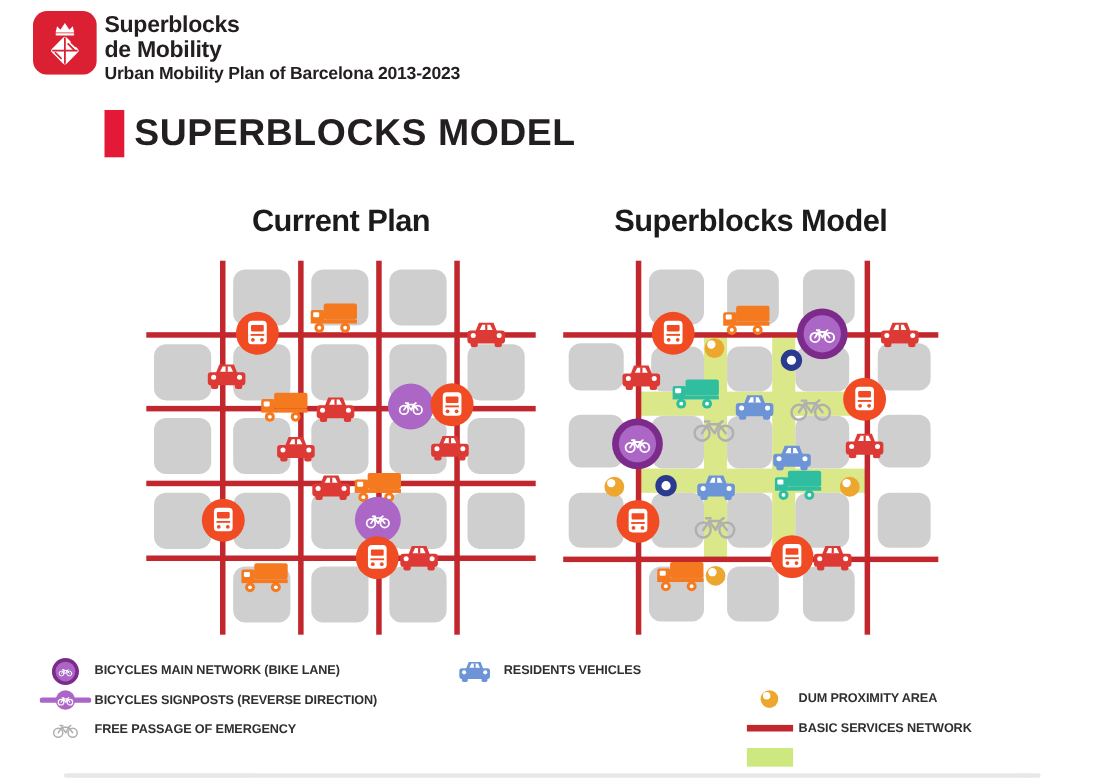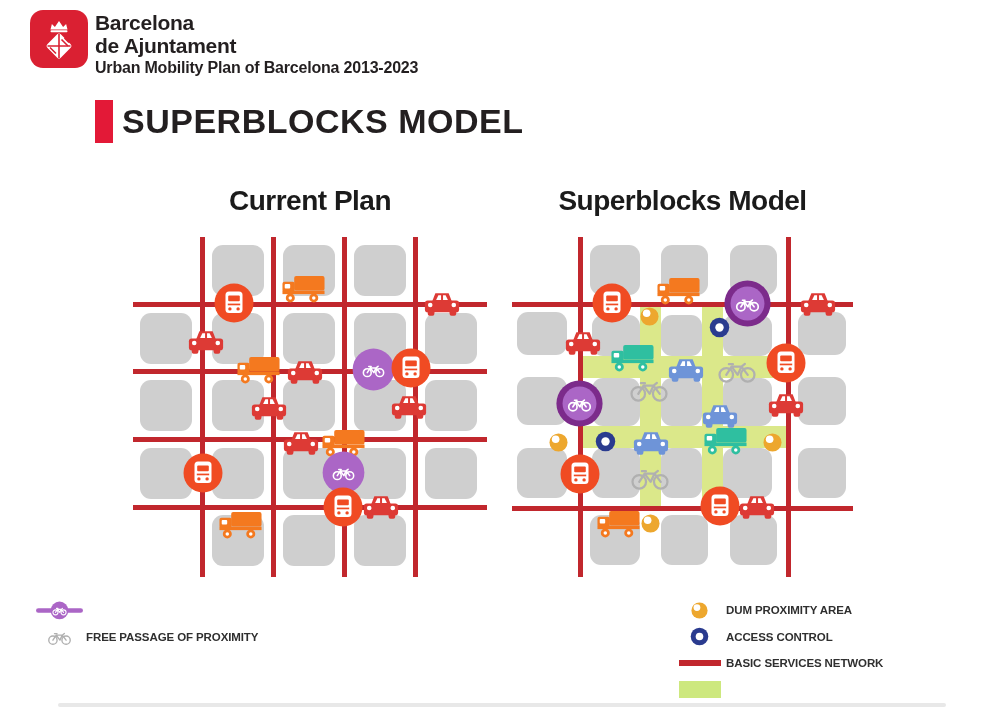--- a/index.html
+++ b/index.html
@@ -39,22 +39,22 @@
     <rect x="20.5" y="20.3" width="17" height="2" rx="1" fill="#fff"></rect>
     <g transform="rotate(45 29 36)">
         <rect x="19.5" y="26.5" width="19" height="19" rx="2.5" fill="#fff"></rect>
       </g>
     <g stroke="#da2032" stroke-width="1.6" fill="none">
       <path d="M29,24 V48 M17.5,36 H40.5"></path>
       <path d="M31.5,29.5 l6.5,6.5 M34.5,28 l4.5,4.5 M20,37.5 l6,6 M18.5,41 l4,4"></path>
     </g>
   </svg>
   <div class="org">
-    <div>Barcelona</div>
-    <div>de Ajuntament</div>
+    <div>Superblocks</div>
+    <div>de Mobility</div>
   </div>
   <div class="subtitle">Urban Mobility Plan of Barcelona 2013-2023</div>
 </div>
 
 <div>
   <div class="title-bar" style="background:#e31937"></div>
   <h1 class="page-title">SUPERBLOCKS MODEL</h1>
 </div>
 
 <div id="maps">
@@ -569,64 +569,85 @@
           <circle cx="10" cy="10" r="9.5" fill="#eda72e"></circle>
           <circle cx="7" cy="6.5" r="4" fill="#fff"></circle>
         </svg>
       </div>
     </div>
   </div>
 <div id="legend">
     <div class="legend-col" style="left: 36px;">
       <div class="legend-item">
        <span class="legend-icon">
+          <svg width="25" height="25" viewBox="0 0 46 46">
+            <circle cx="23" cy="23" r="22.6" fill="#7c2b8b"></circle>
+    <circle cx="23" cy="23" r="16.6" fill="#ab66c6"></circle>
+            <g transform="translate(23 23.5) scale(0.68)" fill="none" stroke="#fff" stroke-width="2.4" stroke-linecap="round" stroke-linejoin="round">
+    <circle cx="-9.5" cy="4" r="6"></circle>
+              <circle cx="9.5" cy="4" r="6"></circle>
+    <path d="M-9.5,4 L-4.8,-3.2 L4,-3.2 L9.5,4 M4,-3.2 L0.6,4 L-4.8,-3.2 M-7.2,-5.4 L-3.6,-5.4 M7,-5.6 L4,-3.2"></path>
+            </g>
+          </svg>
+        </span>
+       <span class="legend-label">BICYCLES MAIN NETWORK (BIKE LANE)</span>
+     </div>
+      <div class="legend-item">
+       <span class="legend-icon">
           <svg width="47" height="18.8" viewBox="0 0 50 20">
             <rect x="0" y="7.6" width="50" height="5" rx="2.5" fill="#ab66c6"></rect>
     <circle cx="25" cy="10" r="9.4" fill="#ab66c6"></circle>
             <g transform="translate(25 10.3) scale(0.45)" fill="none" stroke="#fff" stroke-width="2.6" stroke-linecap="round" stroke-linejoin="round">
     <circle cx="-9.5" cy="4" r="6"></circle>
               <circle cx="9.5" cy="4" r="6"></circle>
     <path d="M-9.5,4 L-4.8,-3.2 L4,-3.2 L9.5,4 M4,-3.2 L0.6,4 L-4.8,-3.2 M-7.2,-5.4 L-3.6,-5.4 M7,-5.6 L4,-3.2"></path>
             </g>
           </svg>
         </span>
+       <span class="legend-label">BICYCLES SIGNPOSTS (REVERSE DIRECTION)</span>
      </div>
       <div class="legend-item">
        <span class="legend-icon">
           <svg width="27" height="17.6" viewBox="0 0 46 30">
             <g transform="translate(23 16) scale(1.18)" fill="none" stroke="#b0b0b0" stroke-width="2" stroke-linecap="round" stroke-linejoin="round">
     <circle cx="-9.5" cy="4" r="6"></circle>
               <circle cx="9.5" cy="4" r="6"></circle>
     <path d="M-9.5,4 L-4.8,-3.2 L4,-3.2 L9.5,4 M4,-3.2 L0.6,4 L-4.8,-3.2 M-7.2,-5.4 L-3.6,-5.4 M7,-5.6 L4,-3.2"></path>
             </g>
           </svg>
         </span>
-       <span class="legend-label">FREE PASSAGE OF PROXIMITY</span>
+       <span class="legend-label">FREE PASSAGE OF EMERGENCY</span>
      </div>
     </div>
     <div class="legend-col" style="left: 408px;">
+      <div class="legend-item">
+       <span class="legend-icon">
+          <svg width="31" height="21.7" viewBox="0 0 40 28">
+            <path d="M9.5,12.5 L13,3.5 H27 L30.5,12.5 Z" fill="#6e94d8"></path>
+    <rect x="2" y="11" width="36" height="12.5" rx="3" fill="#6e94d8"></rect>
+    <rect x="5" y="21.5" width="7" height="5.5" rx="2" fill="#6e94d8"></rect>
+    <rect x="28" y="21.5" width="7" height="5.5" rx="2" fill="#6e94d8"></rect>
+    <path d="M13.8,10.5 L16.2,5.5 h7.6 L26.2,10.5 Z" fill="#fff"></path>
+    <rect x="19" y="5.2" width="2.1" height="5.3" fill="#6e94d8"></rect>
+    <circle cx="7.6" cy="15.8" r="2.4" fill="#fff"></circle>
+            <circle cx="32.4" cy="15.8" r="2.4" fill="#fff"></circle>
+          </svg>
+        </span>
+       <span class="legend-label">RESIDENTS VEHICLES</span>
+     </div>
     </div>
-    <div class="legend-col" style="left: 676px;">
+    <div class="legend-col" style="left: 676px; margin-top: 25px;">
       <div class="legend-item">
        <span class="legend-icon">
           <svg width="17" height="17" viewBox="0 0 20 20">
             <circle cx="10" cy="10" r="9.5" fill="#eda72e"></circle>
             <circle cx="7" cy="6.5" r="4" fill="#fff"></circle>
           </svg>
         </span>
        <span class="legend-label">DUM PROXIMITY AREA</span>
-     </div>
-      <div class="legend-item">
-       <span class="legend-icon">
-          <svg width="19" height="19" viewBox="0 0 22 22">
-            <circle cx="11" cy="11" r="10.2" fill="#2a3b8f"></circle>
-            <circle cx="11" cy="11" r="4.4" fill="#fff"></circle>
-          </svg>
-        </span>
-       <span class="legend-label">ACCESS CONTROL</span>
      </div>
       <div class="legend-item">
        <span class="legend-icon">
           <div class="swatch-line"></div>
         </span>
        <span class="legend-label">BASIC SERVICES NETWORK</span>
      </div>
       <div class="legend-item">
        <span class="legend-icon">
           <div class="swatch-platform"></div>

